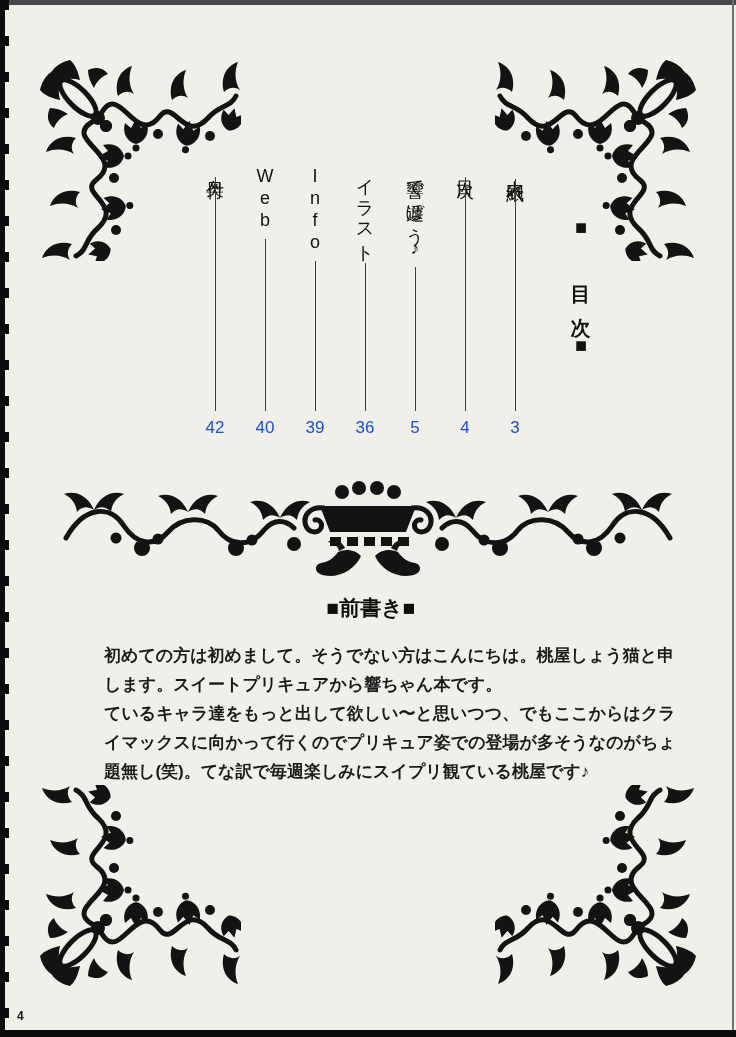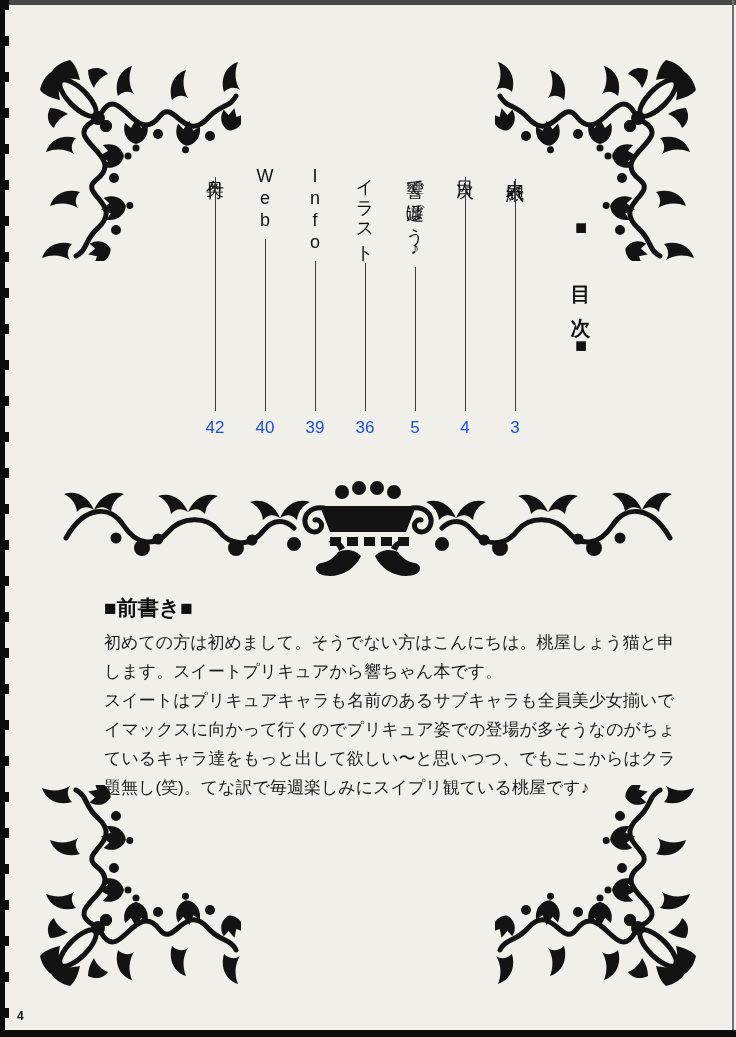--- a/index.html
+++ b/index.html
@@ -43,23 +43,23 @@
   .toc-title{
     writing-mode:vertical-rl;text-orientation:upright;
     font-size:18px;letter-spacing:2px;color:#111;line-height:1;
   }
   .toc-leader{flex:1 1 auto;width:1px;background:#3d3d3d;margin:7px 0;}
   .toc-page{font-size:17px;color:#1d4ed8;}
 
   
   .fw-heading{
     position:absolute;left:104px;top:594px;width:534px;
-    text-align:left;font-size:21px;font-weight:bold;color:#0e0e0e;
-  }
-  .fw-body{position:absolute;left:104px;top:628px;width:560px;}
+    text-align:center;font-size:21px;font-weight:bold;color:#0e0e0e;
+  }
+  .fw-body{position:absolute;left:104px;top:641px;width:560px;font-weight:bold;}
   .fw-line{font-size:17px;line-height:29px;white-space:nowrap;color:#1a1a1a;}
 
   .page-num{position:absolute;left:17px;top:1009px;font-size:12px;font-weight:bold;color:#111;}
 </style>
 </head>
 <body>
 
 <div class="page">
 
   <svg width="0" height="0" style="position:absolute" aria-hidden="true">
@@ -206,28 +206,27 @@
         <use href="#divider-ornament"></use>
       </svg></div>
 
   <div class="fw-heading">■前書き■</div>
   <div class="fw-body">
 
       <div class="fw-line">初めての方は初めまして。そうでない方はこんにちは。桃屋しょう猫と申</div>
 
       <div class="fw-line">します。スイートプリキュアから響ちゃん本です。</div>
 
-      <div class="fw-line">スイートはプリキュアキャラも名前のあるサブキャラも全員美少女揃いで</div>
-
-
-
+
+
+
+
+      <div class="fw-line">ているキャラ達をもっと出して欲しい〜と思いつつ、でもここからはクラ</div>
 
       <div class="fw-line">イマックスに向かって行くのでプリキュア姿での登場が多そうなのがちょ</div>
-
-      <div class="fw-line">ているキャラ達をもっと出して欲しい〜と思いつつ、でもここからはクラ</div>
 
 
       <div class="fw-line">題無し(笑)。てな訳で毎週楽しみにスイプリ観ている桃屋です♪</div>
 
   </div>
 
   <div class="page-num">4</div>
 </div>
 
 </body></html>

